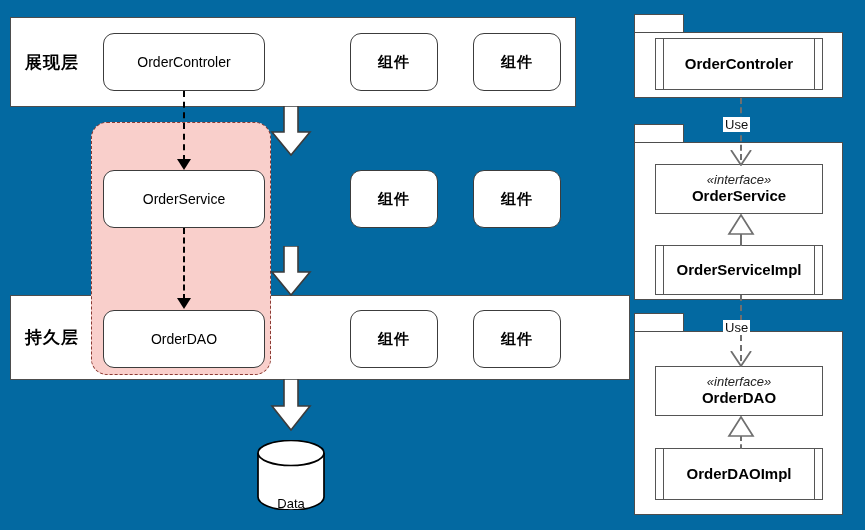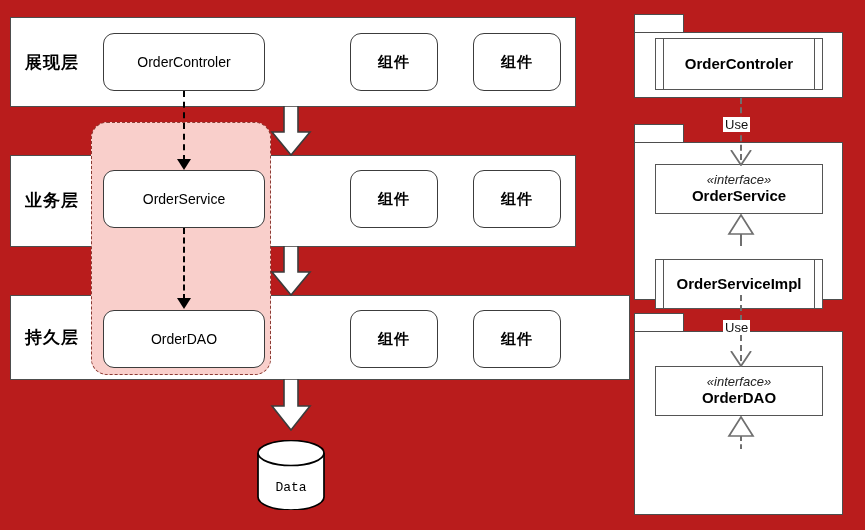--- a/index.html
+++ b/index.html
@@ -7,21 +7,21 @@
     padding: 0;
     background: #ffffff;
   }
   body {
     font-family: "Liberation Sans", "DejaVu Sans", sans-serif;
   }
   #canvas {
     position: relative;
     width: 865px;
     height: 530px;
-    background: #b91c1c;
+    background: #0369a1;
     overflow: hidden;
   }
   
   .abs { position: absolute; box-sizing: border-box; }
 
   
   .layer-row {
     border: 1.6px solid #4d4d4d;
     background: #ffffff;
   }
@@ -170,23 +170,20 @@
 
 <div id="canvas">
 
   <div class="abs layer-row" style="left:10px; top:17px; width:566px; height:90px;">
     <div class="layer-label" style="top:33px;">展现层</div>
   </div>
   <div class="abs chip" style="left:103px; top:33px; width:162px; height:58px;">OrderControler</div>
   <div class="abs chip cn" style="left:350px; top:33px; width:88px; height:58px;">组件</div>
   <div class="abs chip cn" style="left:473px; top:33px; width:88px; height:58px;">组件</div>
 
-  <div class="abs layer-row" style="left:10px; top:155px; width:566px; height:92px;">
-    <div class="layer-label" style="top:33px;">业务层</div>
-  </div>
   <div class="abs chip cn" style="left:350px; top:170px; width:88px; height:58px;">组件</div>
   <div class="abs chip cn" style="left:473px; top:170px; width:88px; height:58px;">组件</div>
 
   <div class="abs layer-row" style="left:10px; top:295px; width:620px; height:85px;">
     <div class="layer-label" style="top:30px;">持久层</div>
   </div>
   <div class="abs chip cn" style="left:350px; top:310px; width:88px; height:58px;">组件</div>
   <div class="abs chip cn" style="left:473px; top:310px; width:88px; height:58px;">组件</div>
 
 
@@ -219,21 +216,21 @@
     <svg width="46" height="52" viewBox="0 0 46 52">
       <polygon points="16,0 30,0 30,27 42,27 23,51 4,27 16,27" fill="#ffffff" stroke="#3c3c3c" stroke-width="1.6" stroke-linejoin="miter"></polygon>
     </svg>
   </div>
 
   <div class="cyl" style="left:255px; top:440px; width:72px; height:70px;">
     <svg width="72" height="70" viewBox="0 0 72 70">
       <path d="M3,13 L3,57 A33,13 0 0 0 69,57 L69,13" fill="#ffffff" stroke="#000000" stroke-width="1.7"></path>
       <ellipse cx="36" cy="13" rx="33" ry="12.5" fill="#ffffff" stroke="#000000" stroke-width="1.7"></ellipse>
     </svg>
-    <div class="cyl-label" style="top:40px; left:0;font-family:Liberation Mono, monospace;">Data</div>
+    <div class="cyl-label" style="top:56px; left:0;">Data</div>
   </div>
 
   <div class="abs pkg-tab" style="left:634px; top:14px; width:50px; height:19px;"></div>
   <div class="abs pkg-body" style="left:634px; top:32px; width:209px; height:66px;"></div>
   <div class="abs uml-box" style="left:655px; top:38px; width:168px; height:52px;">
     <span class="comp-bar" style="left:7px;"></span>
     <span class="comp-bar" style="right:7px;"></span>
     <span class="uml-name">OrderControler</span>
   </div>
 
@@ -251,21 +248,21 @@
     <span class="uml-stereo">«interface»</span>
     <span class="uml-name">OrderService</span>
   </div>
 
   <div class="gen-head" style="left:727px; top:214px; width:28px; height:21px;">
     <svg width="28" height="21" viewBox="0 0 28 21">
       <polygon points="14,1 26,20 2,20" fill="#ffffff" stroke="#6f6f6f" stroke-width="1.7"></polygon>
     </svg>
   </div>
   <div class="dep-line" style="left:740px; top:234px; height:12px;"></div>
-  <div class="abs uml-box" style="left:655px; top:245px; width:168px; height:50px;margin-top:14px;">
+  <div class="abs uml-box" style="left:655px; top:245px; width:168px; height:50px;">
     <span class="comp-bar" style="left:7px;"></span>
     <span class="comp-bar" style="right:7px;"></span>
     <span class="uml-name">OrderServiceImpl</span>
   </div>
 
   <div class="dep-line" style="left:740px; top:295px; height:66px;"></div>
   <div class="use-label" style="left:723px; top:320px;">Use</div>
   <div class="dep-open-head" style="left:730px; top:351px; width:22px; height:16px;">
     <svg width="22" height="16" viewBox="0 0 22 16">
       <polyline points="1,0 11,15 21,0" fill="none" stroke="#6f6f6f" stroke-width="1.8"></polyline>
@@ -277,15 +274,20 @@
   <div class="abs uml-box" style="left:655px; top:366px; width:168px; height:50px;">
     <span class="uml-stereo">«interface»</span>
     <span class="uml-name">OrderDAO</span>
   </div>
   <div class="gen-head" style="left:727px; top:416px; width:28px; height:21px;">
     <svg width="28" height="21" viewBox="0 0 28 21">
       <polygon points="14,1 26,20 2,20" fill="#ffffff" stroke="#6f6f6f" stroke-width="1.7"></polygon>
     </svg>
   </div>
   <div class="dep-line" style="left:740px; top:436px; height:13px;"></div>
+  <div class="abs uml-box" style="left:655px; top:448px; width:168px; height:52px;">
+    <span class="comp-bar" style="left:7px;"></span>
+    <span class="comp-bar" style="right:7px;"></span>
+    <span class="uml-name">OrderDAOImpl</span>
+  </div>
 
 
 </div>
 
 </body></html>

